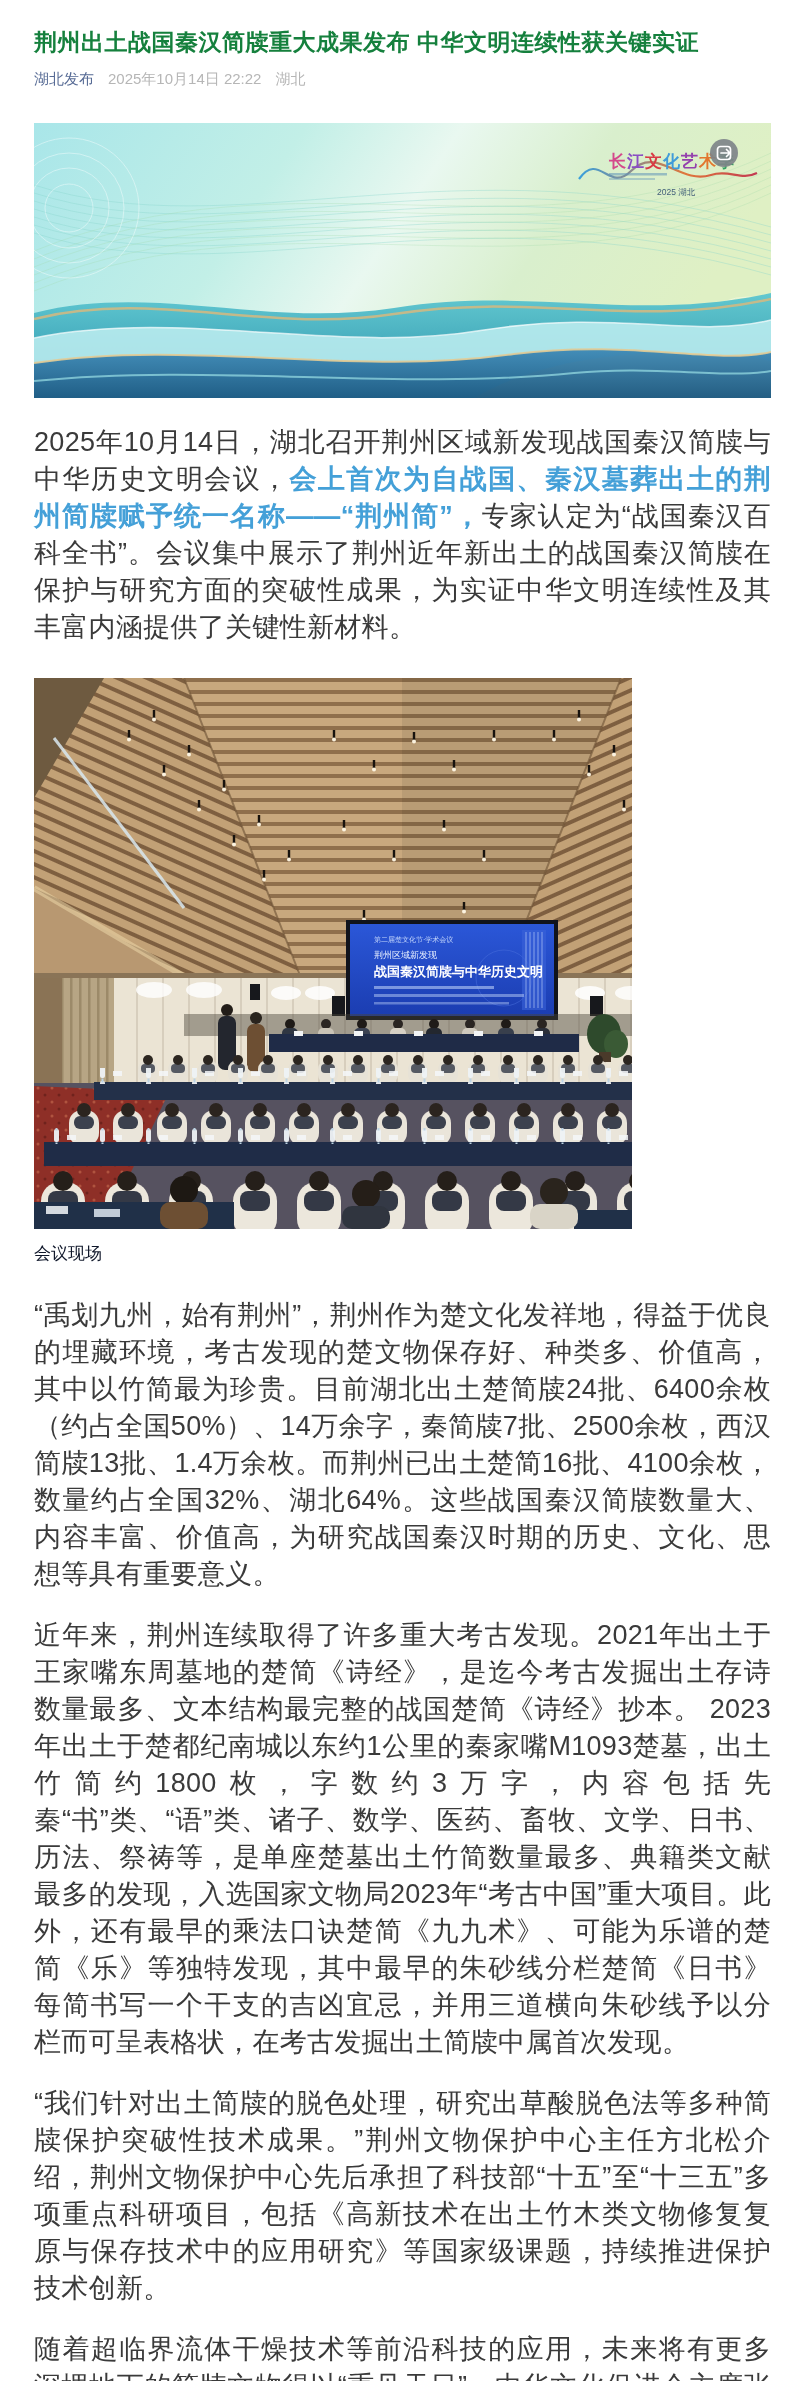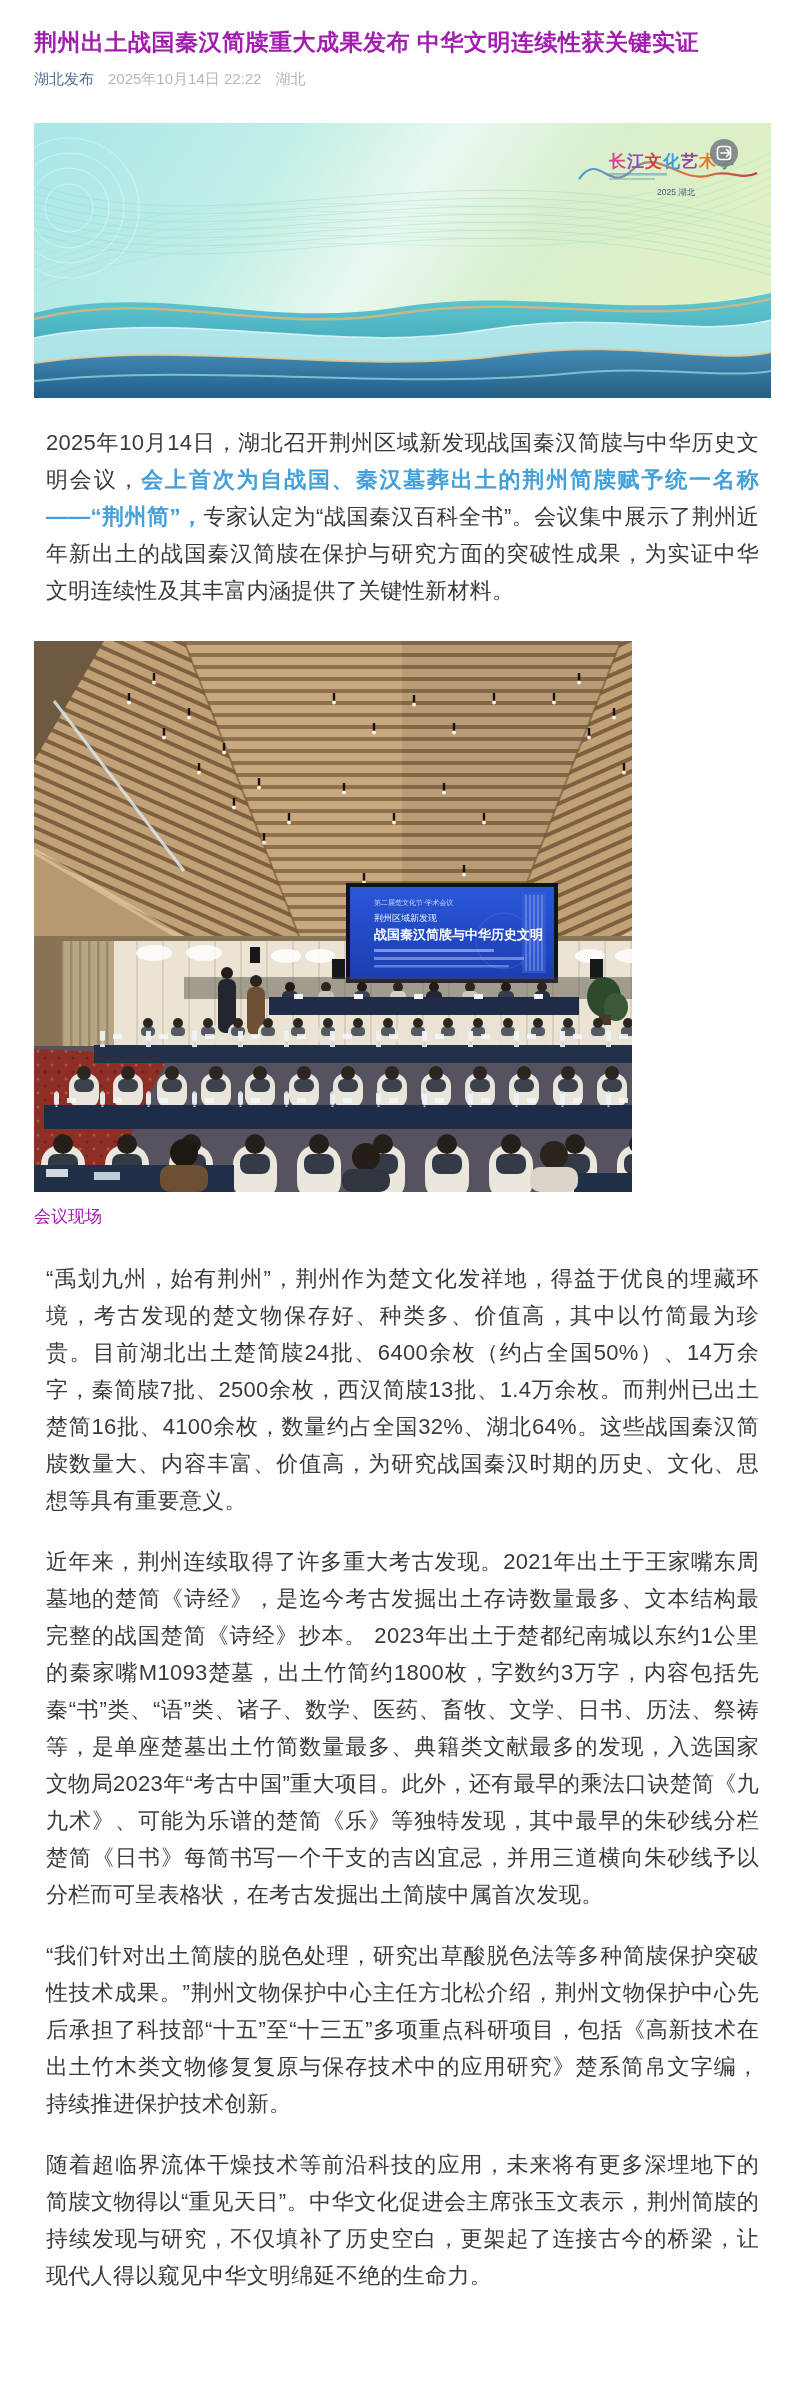--- a/index.html
+++ b/index.html
@@ -1,28 +1,28 @@
 <!DOCTYPE html>
 <html><head>
 <meta charset="utf-8">
 <style>
   html,body{margin:0;padding:0;background:#fff;}
   body{font-family:"Liberation Sans",sans-serif;color:#333;}
   .page{width:805px;margin:0 auto;box-sizing:border-box;padding:26px 34px 18px;background:#fff;}
-  .title{font-size:23px;font-weight:700;color:#a21caf;line-height:1.4;margin:0 0 12px;letter-spacing:.5px;}
+  .title{font-size:23px;font-weight:700;color:#15803d;line-height:1.4;margin:0 0 12px;letter-spacing:.5px;}
   .meta{font-size:15px;color:#b6b6b6;display:flex;gap:14px;margin:0 0 34px;}
   .meta .account{color:#576b95;cursor:pointer;}
   figure{margin:0;}
   .banner{width:737px;height:275px;display:block;overflow:hidden;}
   .banner svg{display:block;}
   .photo-fig{margin:26px 0 0;}
   .photo{width:598px;height:551px;display:block;overflow:hidden;margin-top:32px;}
   .photo svg{display:block;}
-  figcaption{font-size:17px;color:#a21caf;margin-top:12px;line-height:1.5;}
-  p.body{font-size:22px;line-height:37px;color:#3a3a3a;text-align:justify;letter-spacing:.3px;margin:24px 12px 0;}
+  figcaption{font-size:17px;color:#0f172a;margin-top:12px;line-height:1.5;}
+  p.body{font-size:27px;line-height:37px;color:#3a3a3a;text-align:justify;letter-spacing:.3px;margin:24px 0 0;}
   p.first{margin-top:26px;}
   .photo-fig + p.body{margin-top:30px;}
   .hl{color:#44a0d8;font-weight:700;}
   svg text{font-family:"Liberation Sans",sans-serif;}
 </style>
 </head>
 <body>
 
 <div class="page">
 
@@ -328,16 +328,16 @@
           <circle cx="668" cy="518" r="14" fill="#1d1813"></circle>
             <rect x="644" y="530" width="48" height="21" rx="10" fill="#e4ddcd"></rect>
         </g>
       </svg>
     </div>
     <figcaption>会议现场</figcaption>
   </figure>
 
   <p class="body">“禹划九州，始有荆州”，荆州作为楚文化发祥地，得益于优良的埋藏环境，考古发现的楚文物保存好、种类多、价值高，其中以竹简最为珍贵。目前湖北出土楚简牍24批、6400余枚（约占全国50%）、14万余字，秦简牍7批、2500余枚，西汉简牍13批、1.4万余枚。而荆州已出土楚简16批、4100余枚，数量约占全国32%、湖北64%。这些战国秦汉简牍数量大、内容丰富、价值高，为研究战国秦汉时期的历史、文化、思想等具有重要意义。</p>
   <p class="body">近年来，荆州连续取得了许多重大考古发现。2021年出土于王家嘴东周墓地的楚简《诗经》，是迄今考古发掘出土存诗数量最多、文本结构最完整的战国楚简《诗经》抄本。 2023年出土于楚都纪南城以东约1公里的秦家嘴M1093楚墓，出土竹简约1800枚，字数约3万字，内容包括先秦“书”类、“语”类、诸子、数学、医药、畜牧、文学、日书、历法、祭祷等，是单座楚墓出土竹简数量最多、典籍类文献最多的发现，入选国家文物局2023年“考古中国”重大项目。此外，还有最早的乘法口诀楚简《九九术》、可能为乐谱的楚简《乐》等独特发现，其中最早的朱砂线分栏楚简《日书》每简书写一个干支的吉凶宜忌，并用三道横向朱砂线予以分栏而可呈表格状，在考古发掘出土简牍中属首次发现。</p>
-  <p class="body">“我们针对出土简牍的脱色处理，研究出草酸脱色法等多种简牍保护突破性技术成果。”荆州文物保护中心主任方北松介绍，荆州文物保护中心先后承担了科技部“十五”至“十三五”多项重点科研项目，包括《高新技术在出土竹木类文物修复复原与保存技术中的应用研究》楚系简帛文字编，持续推进保护技术创新。</p>
+  <p class="body">“我们针对出土简牍的脱色处理，研究出草酸脱色法等多种简牍保护突破性技术成果。”荆州文物保护中心主任方北松介绍，荆州文物保护中心先后承担了科技部“十五”至“十三五”多项重点科研项目，包括《高新技术在出土竹木类文物修复复原与保存技术中的应用研究》等国家级课题，持续推进保护技术创新。</p>
   <p class="body">随着超临界流体干燥技术等前沿科技的应用，未来将有更多深埋地下的简牍文物得以“重见天日”。中华文化促进会主席张玉文表示，荆州简牍的持续发现与研究，不仅填补了历史空白，更架起了连接古今的桥梁，让现代人得以窥见中华文明绵延不绝的生命力。</p>
 
 </div>
 
 </body></html>

